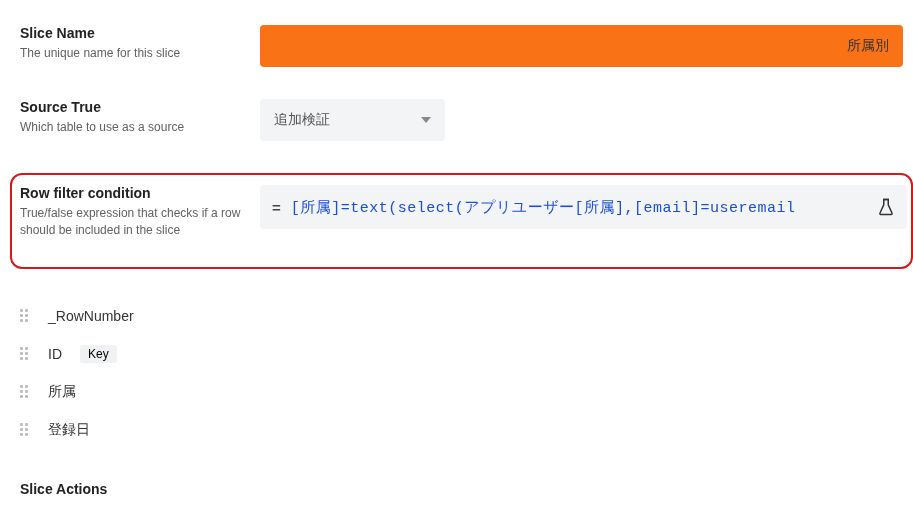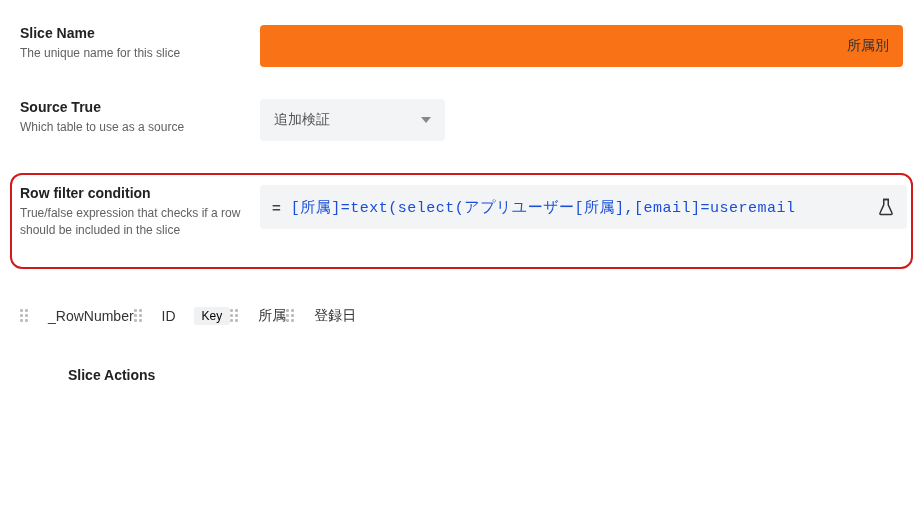--- a/index.html
+++ b/index.html
@@ -94,21 +94,21 @@
     flex: 1;
     overflow: hidden;
   }
   .flask {
     width: 18px; height: 18px;
     margin-left: 8px;
     flex-shrink: 0;
   }
   .columns-list {
     display: flex;
-    flex-direction: row;
+    flex-direction: column;
     text-align: right;
   }
   .col-item {
     display: flex;
     align-items: center;
     height: 38px;
     gap: 14px;
   }
   .drag-handle {
     width: 14px; height: 14px;
@@ -225,18 +225,18 @@
             <span></span>
             <span></span>
             <span></span>
           </div>
           <span class="col-name">登録日</span>
         </div>
       </div>
   </div>
 </div>
 
-<div class="row" style="margin-bottom:0;margin-left:48px;">
+<div class="row" style="margin-bottom:0;">
   <div class="label-col">
     <div class="field-title">Slice Actions</div>
   </div>
   <div class="control-col"></div>
 </div>
 
 </body></html>

